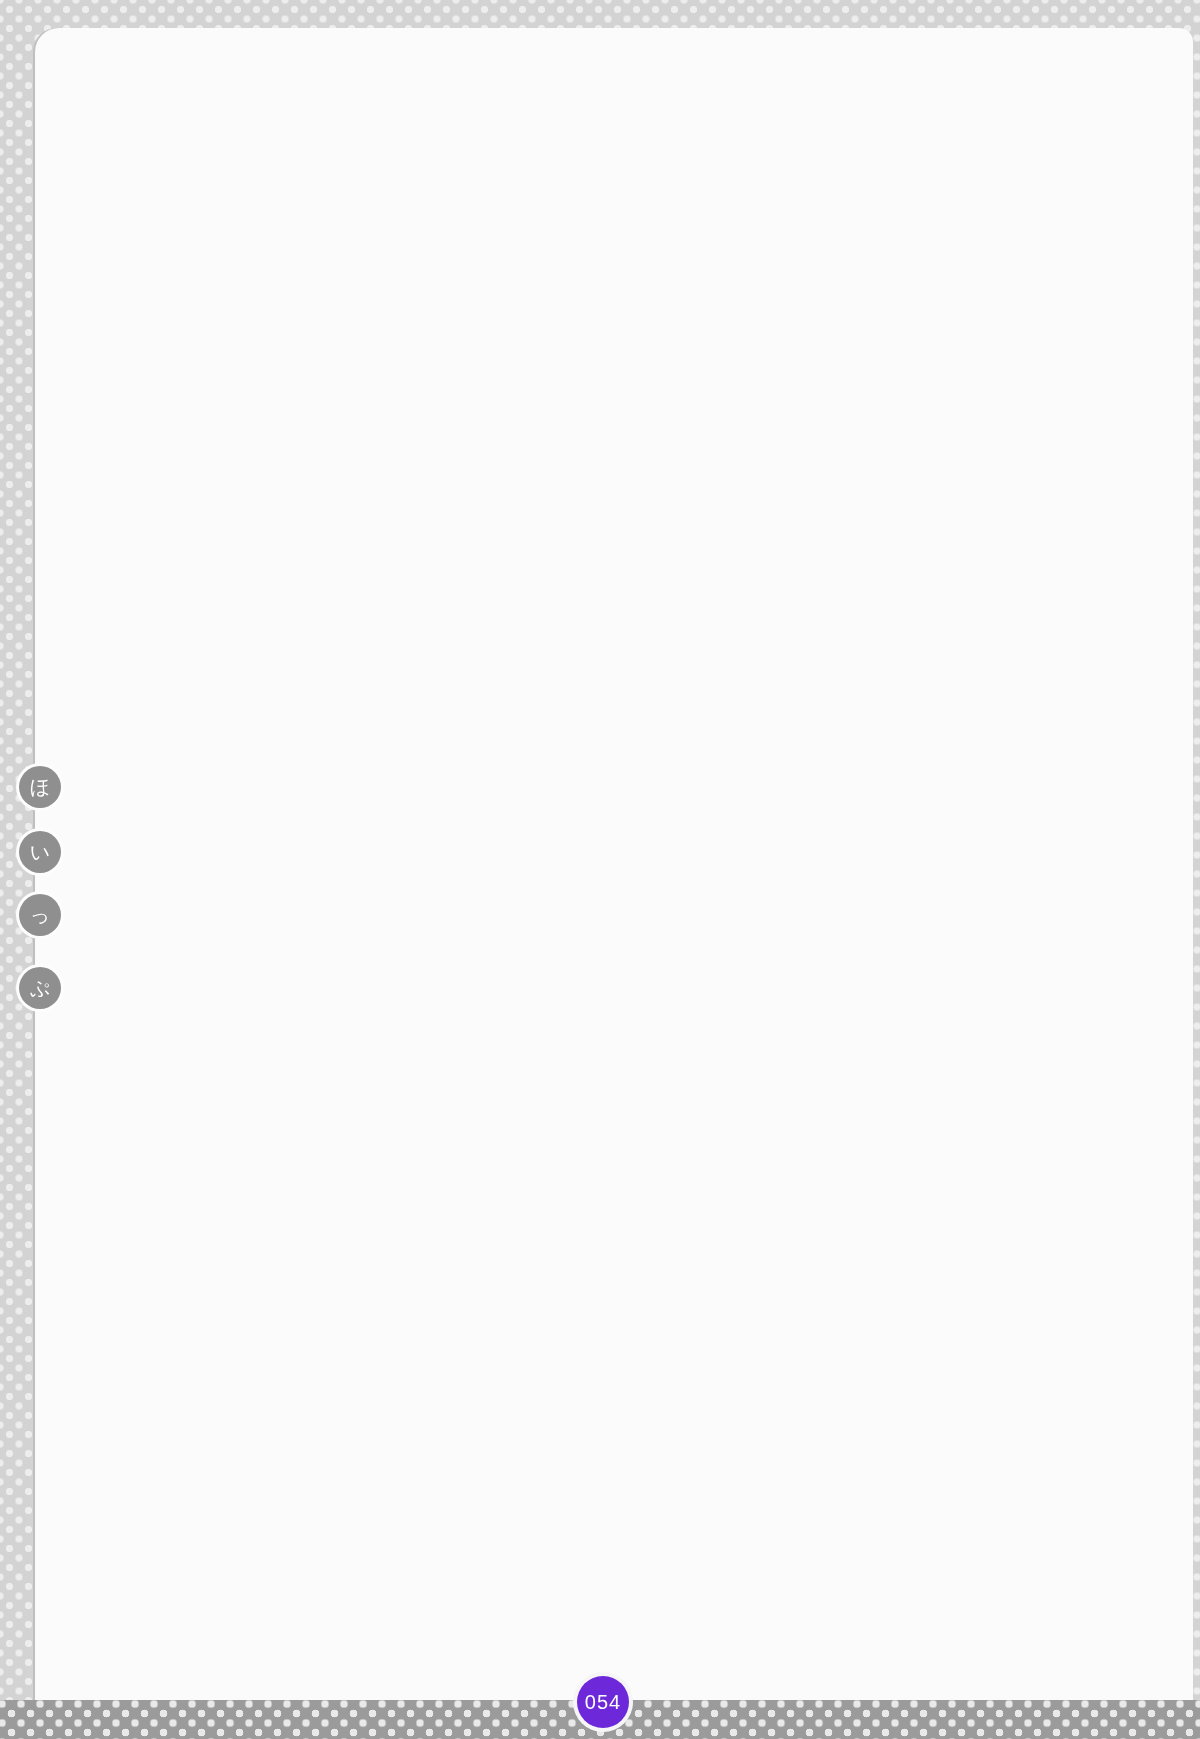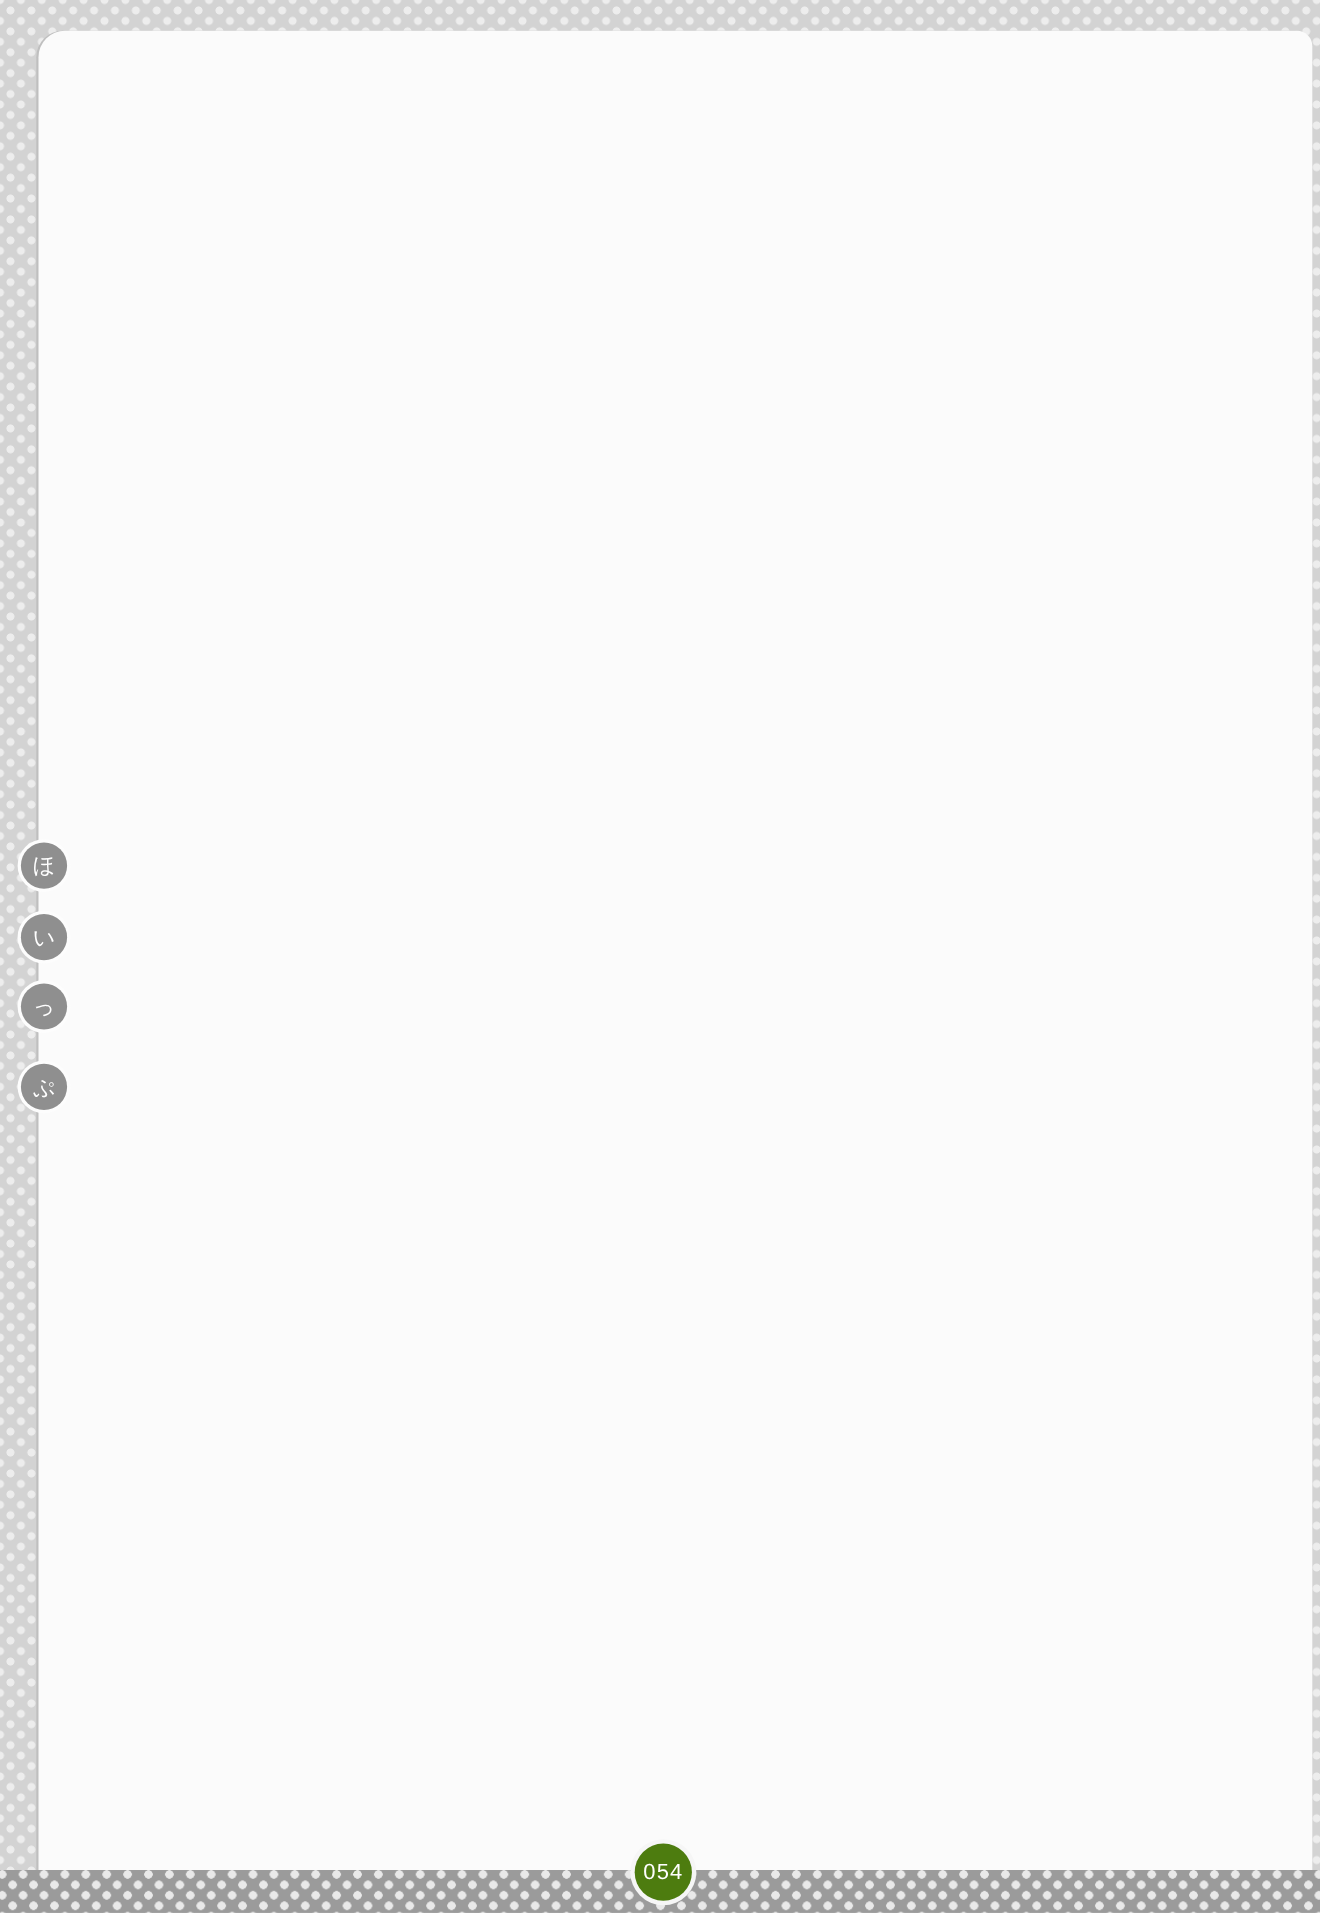--- a/index.html
+++ b/index.html
@@ -28,21 +28,21 @@
     background-size:19px 19px;
     background-position:2px 4px,11.5px 13.5px;
   }
   .kana{
     position:absolute;left:19px;width:42px;height:42px;border-radius:50%;
     background:#8f8f8f;box-shadow:0 0 0 3px #fdfdfd;z-index:3;
     color:#fff;font-size:20px;display:flex;align-items:center;justify-content:center;
   }
   .pagenum{
     position:absolute;left:577px;top:1676px;width:52px;height:52px;border-radius:50%;
-    background:#4d7c0f;box-shadow:0 0 0 4px #f6f6f6;z-index:3;
+    background:#6d28d9;box-shadow:0 0 0 4px #f6f6f6;z-index:3;
     color:#fff;font-size:20px;letter-spacing:1px;
     display:flex;align-items:center;justify-content:center;
   }
   .badge{position:absolute;width:68px;height:68px;}
   .sec-title{
     position:absolute;font-size:30px;color:#595959;letter-spacing:3px;
   }
   .dotrule{
     position:absolute;left:85px;width:935px;height:6px;
     background-image:radial-gradient(circle,#9b9b9b 2.1px,rgba(255,255,255,0) 2.5px);

